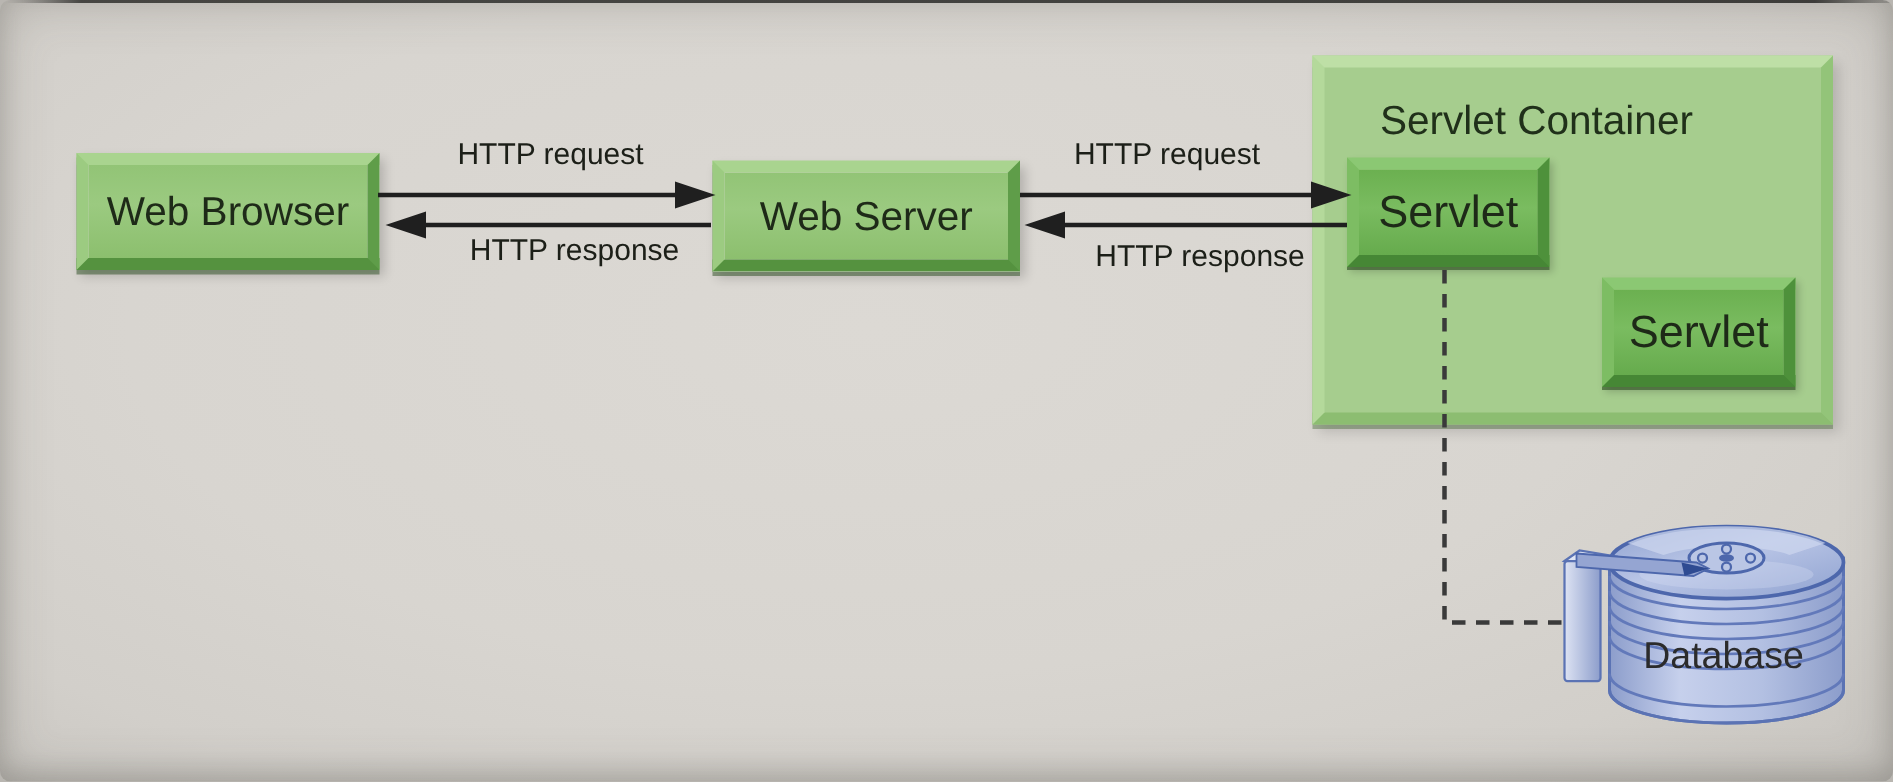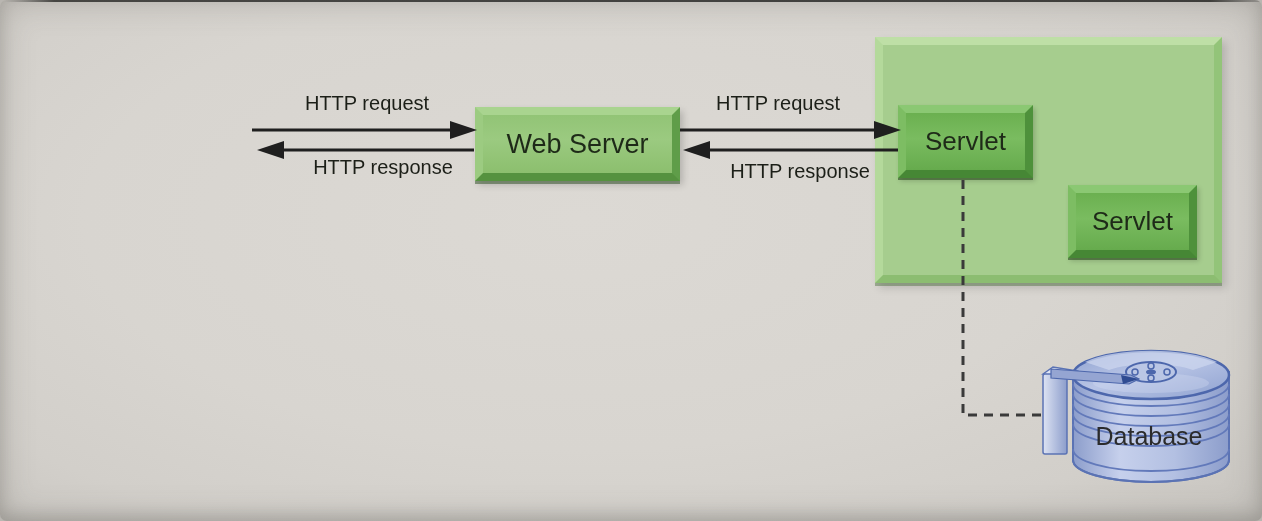--- a/index.html
+++ b/index.html
@@ -42,44 +42,48 @@
   }
   .container-title{
     position:absolute;left:37px;top:20px;
     font-size:27px;white-space:nowrap;color:#20301a;
   }
 
   .servlet{
     border-color:#8bc873 #4e913b #468735 #7dbd63;
     background:linear-gradient(180deg,#6bb050 0%, #7abc60 45%, #66ab4d 100%);
     box-shadow: 0 2px 0 rgba(32,66,24,.55), 2px 3px 5px rgba(0,0,0,.18);
-    font-size:26px;
+    font-size:30px;
   }
 
   
   .edge-label{
     position:absolute;
     transform:translateX(-50%);
     font-size:20px;white-space:nowrap;color:#1c1f18;
   }
 
   svg.overlay{position:absolute;left:0;top:0;pointer-events:none;}
 </style>
 </head>
 <body>
 
 <div class="frame">
   <div class="top-edge"></div>
 
+  <div class="node leaf" style="left:51px;top:102px;width:202px;height:78px;">
+    <span class="lbl">Web Browser</span>
+  </div>
 
   <div class="node leaf" style="left:475px;top:107px;width:205px;height:74px;">
     <span class="lbl">Web Server</span>
   </div>
 
   <div class="node container-box" style="left:875px;top:37px;width:347px;height:246px;">
+    <div class="container-title">Servlet Container</div>
 
     <div class="node servlet" style="left:15px;top:60px;width:135px;height:73px;">
       <span class="lbl">Servlet</span>
     </div>
 
     <div class="node servlet" style="left:185px;top:140px;width:129px;height:73px;">
       <span class="lbl">Servlet</span>
     </div>
   </div>
 

